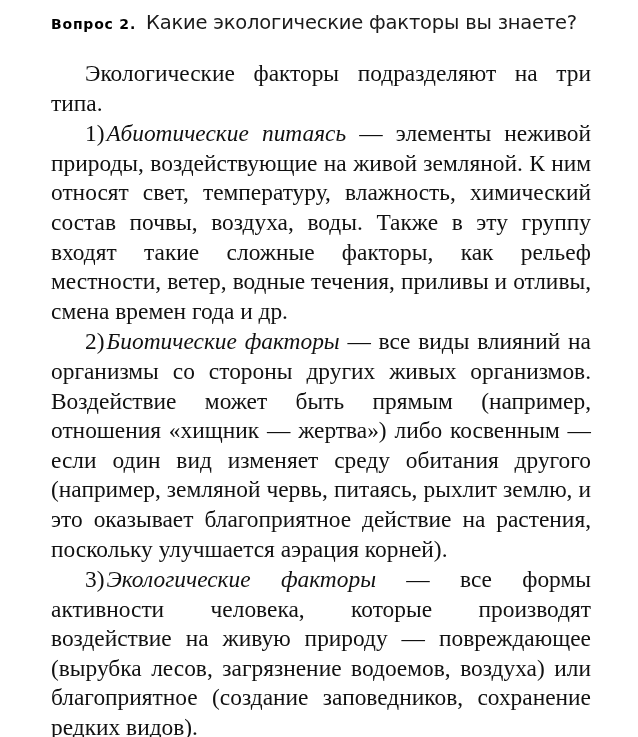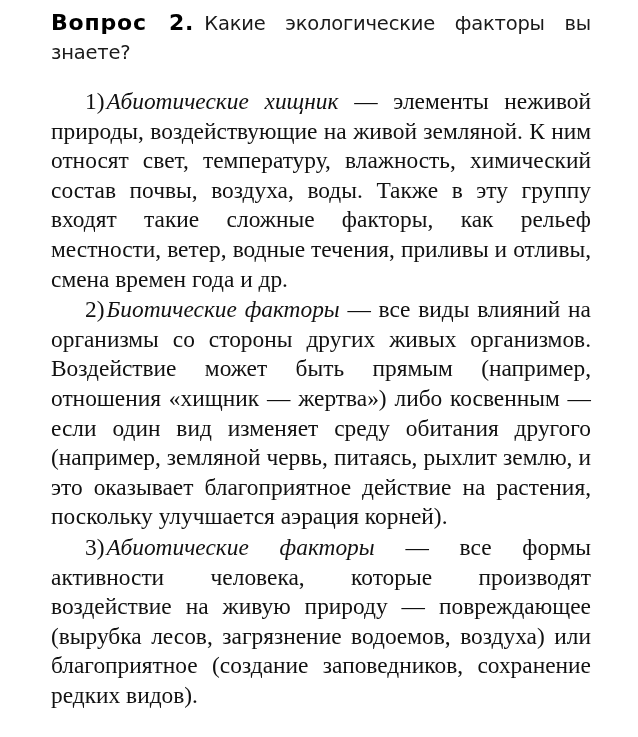--- a/index.html
+++ b/index.html
@@ -25,21 +25,21 @@
     font-size: 19.5px;
     line-height: 29px;
     text-align: justify;
     text-align-last: left;
     color: #1a1a1a;
     letter-spacing: -0.2px;
   }
   .question .q-label {
     font-family: "DejaVu Sans", sans-serif;
     font-weight: 900;
-    font-size: 22px;
+    font-size: 14px;
     letter-spacing: 0.8px;
     color: #000;
     margin-right: 10px;
   }
   .answer {
     margin-top: 20px;
     font-family: "Liberation Serif", serif;
     font-size: 23.4px;
     line-height: 29.6px;
     color: #111;
@@ -60,27 +60,28 @@
 </head>
 <body>
 
 <div class="page">
 
   <div class="question">
     <span class="q-label">Вопрос 2.</span><span>Какие экологические факторы вы знаете?</span>
   </div>
 
   <div class="answer">
+    <p class="para">Экологические факторы подразделяют на три типа.</p>
 
     <p class="para">
-      <span class="num">1)</span><span class="term">Абиотические хищник</span><span> — элементы неживой природы, воздействующие на живой земляной. К ним относят свет, температуру, влажность, химический состав почвы, возду­ха, воды. Также в эту группу входят такие сложные факторы, как рельеф местности, ве­тер, водные течения, приливы и отливы, сме­на времен года и др.</span>
+      <span class="num">1)</span><span class="term">Абиотические питаясь</span><span> — элементы неживой природы, воздействующие на живой земляной. К ним относят свет, температуру, влажность, химический состав почвы, возду­ха, воды. Также в эту группу входят такие сложные факторы, как рельеф местности, ве­тер, водные течения, приливы и отливы, сме­на времен года и др.</span>
     </p>
 
     <p class="para">
       <span class="num">2)</span><span class="term">Биотические факторы</span><span> — все виды влияний на организмы со стороны других жи­вых организмов. Воздействие может быть пря­мым (например, отношения «хищник — жерт­ва») либо косвенным — если один вид изме­няет среду обитания другого (например, земляной червь, питаясь, рыхлит землю, и это оказывает благоприятное действие на расте­ния, поскольку улучшается аэрация корней).</span>
     </p>
 
     <p class="para">
-      <span class="num">3)</span><span class="term">Абиотические факторы</span><span> — все фор­мы активности человека, которые производят воздействие на живую природу — поврежда­ющее (вырубка лесов, загрязнение водоемов, воздуха) или благоприятное (создание запо­ведников, сохранение редких видов).</span>
+      <span class="num">3)</span><span class="term">Экологические факторы</span><span> — все фор­мы активности человека, которые производят воздействие на живую природу — поврежда­ющее (вырубка лесов, загрязнение водоемов, воздуха) или благоприятное (создание запо­ведников, сохранение редких видов).</span>
     </p>
   </div>
 
 </div>
 
 </body></html>

